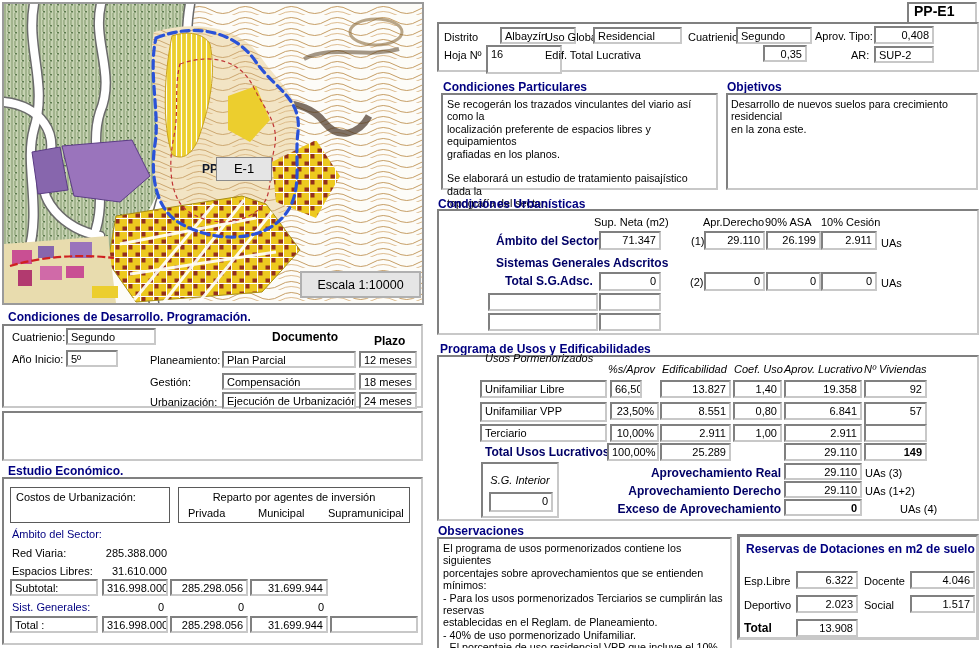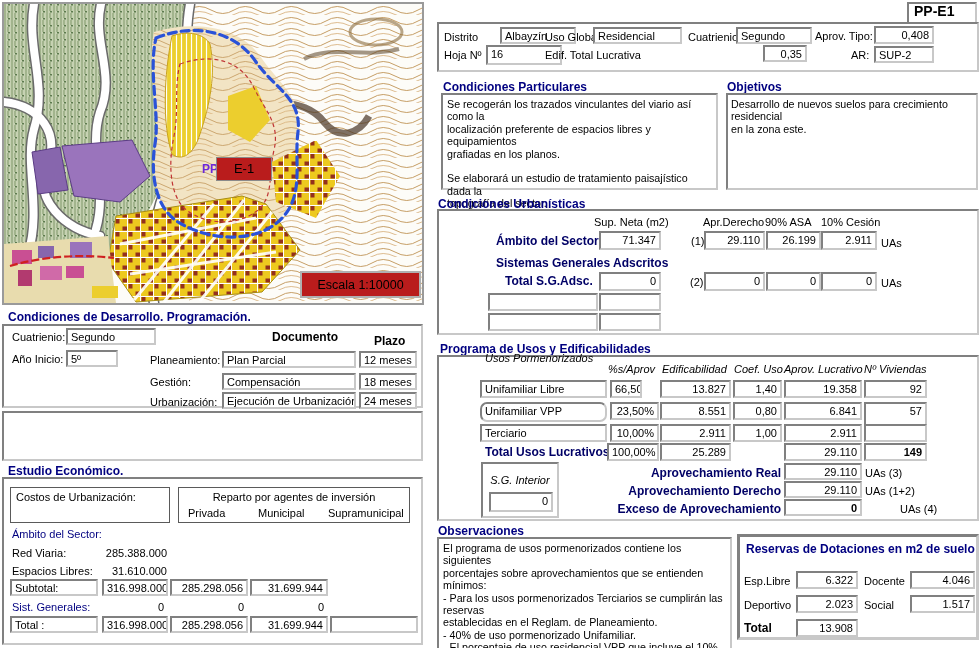--- a/index.html
+++ b/index.html
@@ -12,21 +12,21 @@
   .grp{position:absolute;border:2px solid;border-color:#808080 #c8c8c8 #c8c8c8 #808080;box-sizing:border-box;background:transparent;}
   .thin{position:absolute;border:1px solid #5a5a5a;box-sizing:border-box;background:#fff;}
   .num{text-align:right;}
   .ctr{text-align:center;}
   .b{font-weight:bold;}
   .i{font-style:italic;}
   .navy{color:#000080;}
   .bl{font-weight:bold;color:#000066;}
   .txt{position:absolute;font-size:10.7px;line-height:12.4px;white-space:pre-line;}
   .mapframe{position:absolute;left:2px;top:2px;width:422px;height:303px;border:2px solid #9a9a9a;box-sizing:border-box;background:#fff;}
-  .maplabel{position:absolute;background:#b91c1c;border:1px solid #8a8a8a;box-sizing:border-box;text-align:center;}
+  .maplabel{position:absolute;background:#e5e5e5;border:1px solid #8a8a8a;box-sizing:border-box;text-align:center;}
 </style>
 </head>
 <body>
 
 <div id="app">
 
   <div class="mapframe">
     <svg width="418" height="299" viewBox="0 0 418 299">
       <defs>
         <pattern id="pg" width="7" height="7" patternUnits="userSpaceOnUse">
@@ -85,37 +85,37 @@
       <rect x="14" y="266" width="14" height="16" fill="#b23a6f"></rect>
       <rect x="36" y="262" width="22" height="14" fill="#d06aa8"></rect>
       <rect x="66" y="238" width="22" height="16" fill="#9a74bc"></rect>
       <rect x="62" y="262" width="18" height="12" fill="#c94f93"></rect>
       <rect x="88" y="282" width="26" height="12" fill="#ecce2e"></rect>
       <path d="M6 262 C40 252 78 250 110 254" stroke="#cf2020" stroke-width="2.2" fill="none" stroke-dasharray="8 3"></path>
       <path d="M152 34 C192 18 232 28 252 58 C270 84 298 94 294 128 C290 158 300 188 280 212 C256 240 206 238 174 218 C152 204 146 172 151 140 C156 110 144 68 152 34 Z" fill="none" stroke="#2a52d8" stroke-width="3.2" stroke-dasharray="8 5" stroke-linecap="round"></path>
       <path d="M176 60 C210 48 238 58 250 84 C262 108 276 120 270 146 C264 172 270 192 254 206 C232 224 198 220 180 204 C166 190 164 160 170 132 C175 108 170 82 176 60 Z" fill="none" stroke="#c03434" stroke-width="1.2" stroke-dasharray="4 3"></path>
     </svg>
   </div>
-  <span class="t b" style="left:202px;top:163px;font-size:12px;color:#6d28d9;">PP</span>
+  <span class="t b" style="left:202px;top:163px;font-size:12px;color:#0f172a;">PP</span>
   <div class="maplabel" style="left:216px;top:157px;width:56px;height:24px;font-size:13px;line-height:22px;"><span>E-1</span></div>
   <div class="maplabel" style="left:300px;top:271px;width:121px;height:27px;font-size:12.5px;line-height:25px;border:2px solid #b0b0b0;"><span>Escala  1:10000</span></div>
 
   <div class="box b" style="left:907px;top:2px;width:70px;height:22px;font-size:14px;padding-left:5px;"><span>PP-E1</span></div>
 
   <div class="grp" style="left:437px;top:22px;width:542px;height:50px;"></div>
   <span class="t" style="left:444px;top:31px;">Distrito</span>
   <div class="box" style="left:500px;top:27px;width:76px;height:17px;"><span>Albayzín</span></div>
   <span class="t" style="left:545px;top:31px;">Uso Global</span>
   <div class="box" style="left:593px;top:27px;width:89px;height:17px;"><span>Residencial</span></div>
   <span class="t" style="left:688px;top:31px;">Cuatrienio:</span>
   <div class="box" style="left:736px;top:27px;width:76px;height:17px;"><span>Segundo</span></div>
   <span class="t" style="left:815px;top:30px;">Aprov. Tipo:</span>
   <div class="box num" style="left:874px;top:26px;width:60px;height:18px;"><span>0,408</span></div>
   <span class="t" style="left:444px;top:49px;">Hoja Nº</span>
-  <div class="box" style="left:486px;top:45px;width:76px;height:20px;"><span>16</span></div>
+  <div class="box" style="left:486px;top:45px;width:76px;height:29px;"><span>16</span></div>
   <span class="t" style="left:545px;top:49px;">Edif. Total Lucrativa</span>
   <div class="box num" style="left:763px;top:45px;width:44px;height:17px;"><span>0,35</span></div>
   <span class="t" style="left:851px;top:49px;">AR:</span>
   <div class="box" style="left:874px;top:46px;width:60px;height:17px;"><span>SUP-2</span></div>
 
   <span class="title" style="left:443px;top:80px;">Condiciones Particulares</span>
   <div class="grp" style="left:441px;top:93px;width:277px;height:97px;"></div>
   <div class="txt" style="left:447px;top:98px;width:266px;">Se recogerán los trazados vinculantes del viario así como la
 localización preferente de espacios libres y equipamientos
 grafiadas en los planos.
@@ -165,21 +165,21 @@
   <span class="t i" style="left:784px;top:363px;">Aprov. Lucrativo</span>
   <span class="t i" style="left:864px;top:363px;">Nº Viviendas</span>
 
   <div class="box" style="left:480px;top:380px;width:127px;height:18px;"><span>Unifamiliar Libre</span></div>
   <div class="box num" style="left:610px;top:380px;width:32px;height:18px;"><span>66,50%</span></div>
   <div class="box num" style="left:660px;top:380px;width:71px;height:18px;"><span>13.827</span></div>
   <div class="box num" style="left:733px;top:380px;width:49px;height:18px;"><span>1,40</span></div>
   <div class="box num" style="left:784px;top:380px;width:78px;height:18px;"><span>19.358</span></div>
   <div class="box num" style="left:864px;top:380px;width:63px;height:18px;"><span>92</span></div>
 
-  <div class="box" style="left:480px;top:402px;width:127px;height:20px;border-radius:7px;"><span>Unifamiliar VPP</span></div>
+  <div class="box" style="left:480px;top:402px;width:127px;height:20px;"><span>Unifamiliar VPP</span></div>
   <div class="box num" style="left:610px;top:402px;width:49px;height:18px;"><span>23,50%</span></div>
   <div class="box num" style="left:660px;top:402px;width:71px;height:18px;"><span>8.551</span></div>
   <div class="box num" style="left:733px;top:402px;width:49px;height:18px;"><span>0,80</span></div>
   <div class="box num" style="left:784px;top:402px;width:78px;height:18px;"><span>6.841</span></div>
   <div class="box num" style="left:864px;top:402px;width:63px;height:34px;"><span>57</span></div>
 
   <div class="box" style="left:480px;top:424px;width:127px;height:18px;"><span>Terciario</span></div>
   <div class="box num" style="left:610px;top:424px;width:49px;height:18px;"><span>10,00%</span></div>
   <div class="box num" style="left:660px;top:424px;width:71px;height:18px;"><span>2.911</span></div>
   <div class="box num" style="left:733px;top:424px;width:49px;height:18px;"><span>1,00</span></div>

